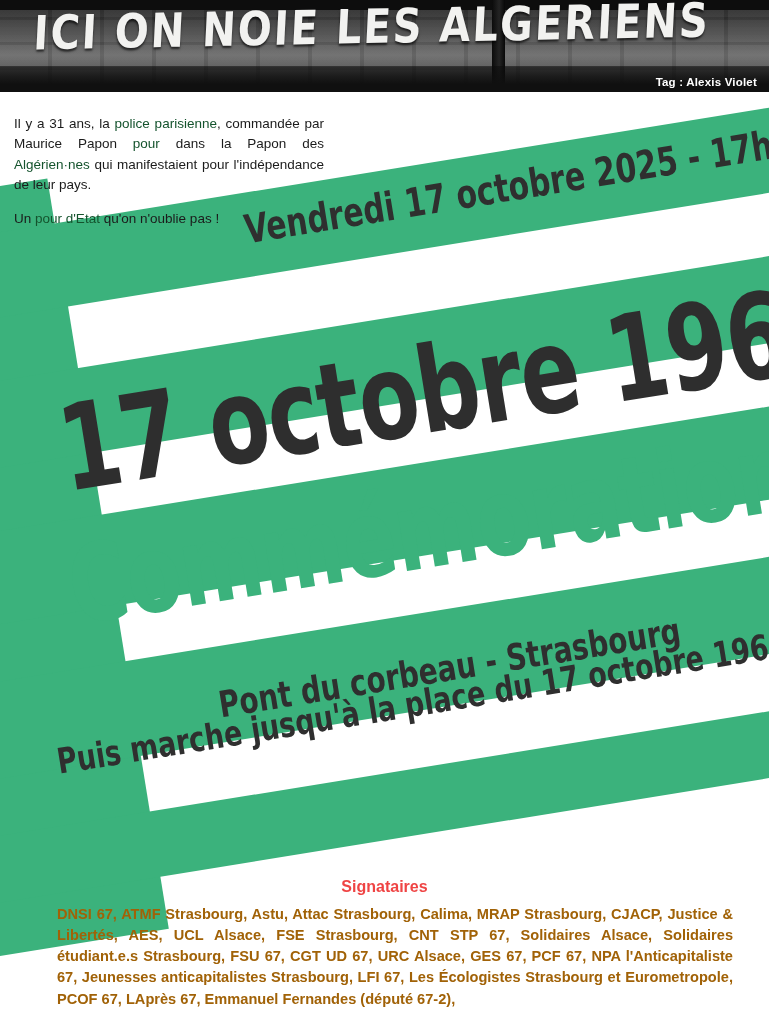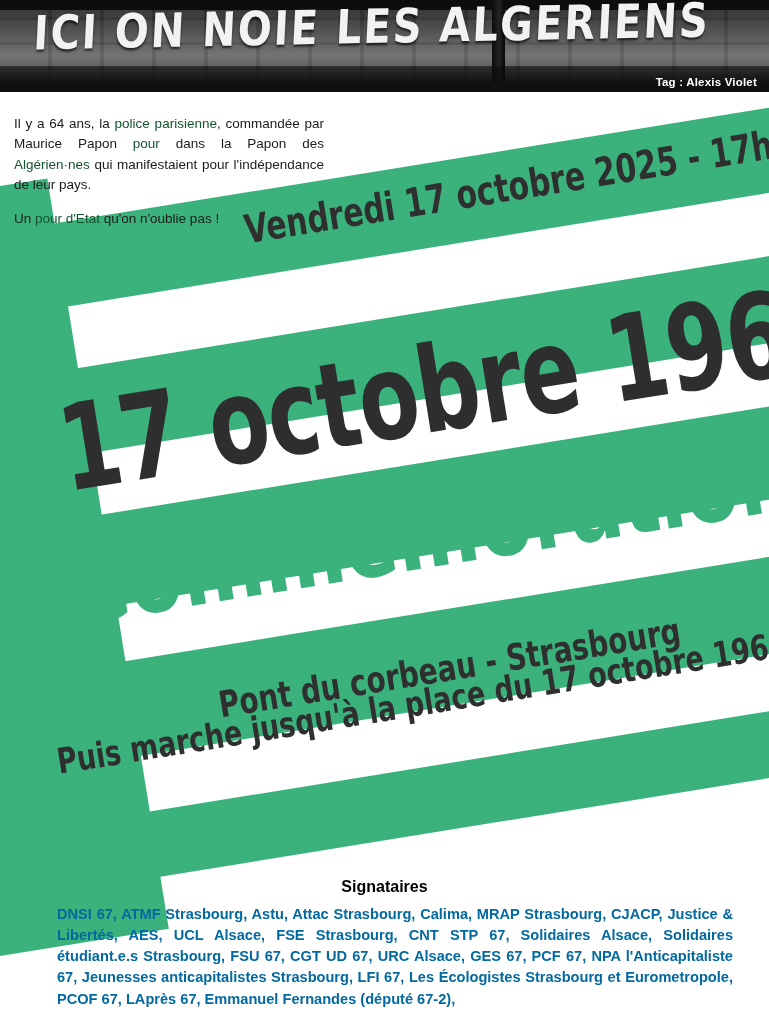--- a/index.html
+++ b/index.html
@@ -215,32 +215,32 @@
     color: #2f2f2f;
     transform: rotate(-9.2deg) scaleY(1.3);
   }
 
   
   .sig-title {
     position: absolute;
     left: 0; right: 0;
     top: 786px;
     text-align: center;
-    color: #000000;
+    color: #ef4444;
     font-weight: 700;
     font-size: 16px;
     z-index: 8;
     font-family: "Liberation Sans", sans-serif;
   }
   .sig-body {
     position: absolute;
     left: 57px;
     right: 36px;
     top: 812px;
-    color: #0369a1;
+    color: #a16207;
     font-weight: 700;
     font-size: 14.6px;
     line-height: 1.45;
     text-align: justify;
     z-index: 8;
     font-family: "Liberation Sans", sans-serif;
   }
   .sig-fade {
     position: absolute;
     left: 0; right: 0; bottom: 0; height: 16px;
@@ -266,21 +266,21 @@
 <div class="poster">
 
   <div class="band band-left"></div>
   <div class="band band-a"></div>
   <div class="band band-b"></div>
   <div class="band band-c"></div>
   <div class="band band-d"></div>
   <div class="band band-e"></div>
 
   <div class="intro">
-    <p><span>Il y a 64 ans, la </span><span class="hl">police parisienne</span><span>, commandée par Maurice Papon </span><span class="hl">pour</span><span> dans la Papon des </span><span class="hl">Algérien·nes</span><span> qui manifestaient pour l'indépendance de leur pays.</span></p>
+    <p><span>Il y a 31 ans, la </span><span class="hl">police parisienne</span><span>, commandée par Maurice Papon </span><span class="hl">pour</span><span> dans la Papon des </span><span class="hl">Algérien·nes</span><span> qui manifestaient pour l'indépendance de leur pays.</span></p>
     <p><span>Un </span><span class="hl">pour d'Etat</span><span> qu'on n'oublie pas !</span></p>
   </div>
 
   <div class="head h-date">Vendredi 17 octobre 2025 - 17h30</div>
   <div class="head h-sub">64 ans du massacre du</div>
   <div class="head h-main">17 octobre 1961</div>
   <div class="head h-comm">Commémoration</div>
   <div class="head h-place">Pont du corbeau - Strasbourg</div>
   <div class="head h-march">Puis marche jusqu'à la place du 17 octobre 1961</div>
 

